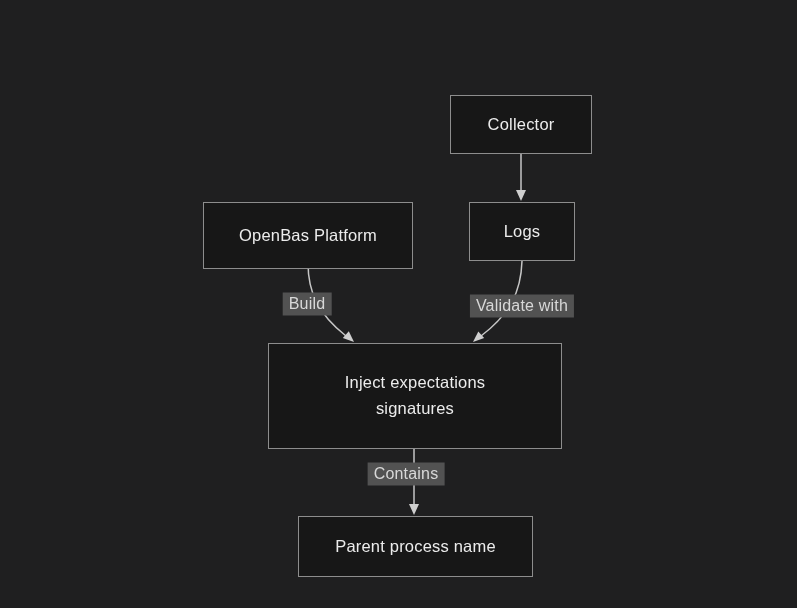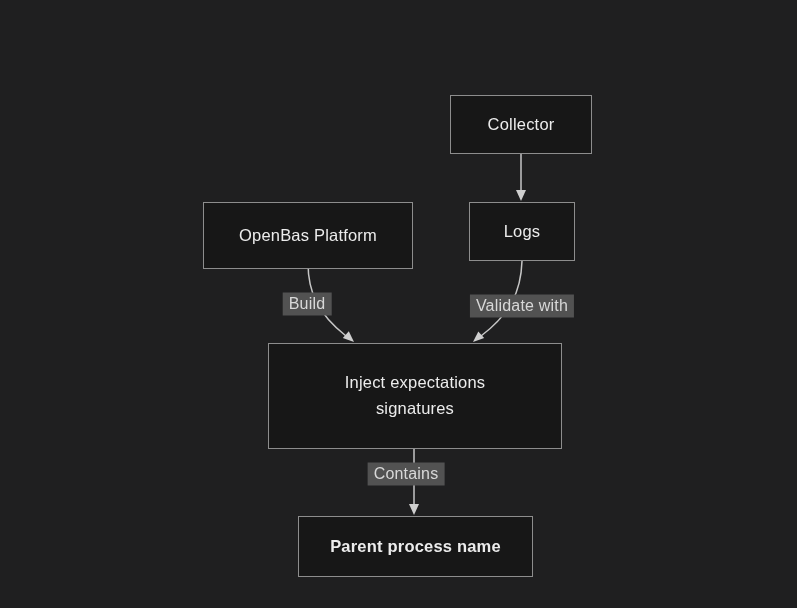--- a/index.html
+++ b/index.html
@@ -45,21 +45,21 @@
     font-size: 16.5px;
     letter-spacing: 0.2px;
     line-height: 1.55;
     z-index: 2;
     white-space: nowrap;
   }
   .node-collector { left: 450px; top: 58px;  width: 142px; height: 59px; margin-top: 37px; }
   .node-openbas   { left: 203px; top: 202px; width: 210px; height: 67px; }
   .node-logs      { left: 469px; top: 202px; width: 106px; height: 59px; }
   .node-inject    { left: 268px; top: 343px; width: 294px; height: 106px; }
-  .node-parent    { left: 298px; top: 516px; width: 235px; height: 61px; font-weight: bold; }
+  .node-parent    { left: 298px; top: 516px; width: 235px; height: 61px; }
   .edge-label {
     position: absolute;
     transform: translate(-50%, -50%);
     background: var(--label-bg, #525252);
     color: var(--label-text, #d8d8d8);
     font-size: 16px;
     letter-spacing: 0.2px;
     padding: 2px 6px 3px 6px;
     z-index: 3;
     white-space: nowrap;

